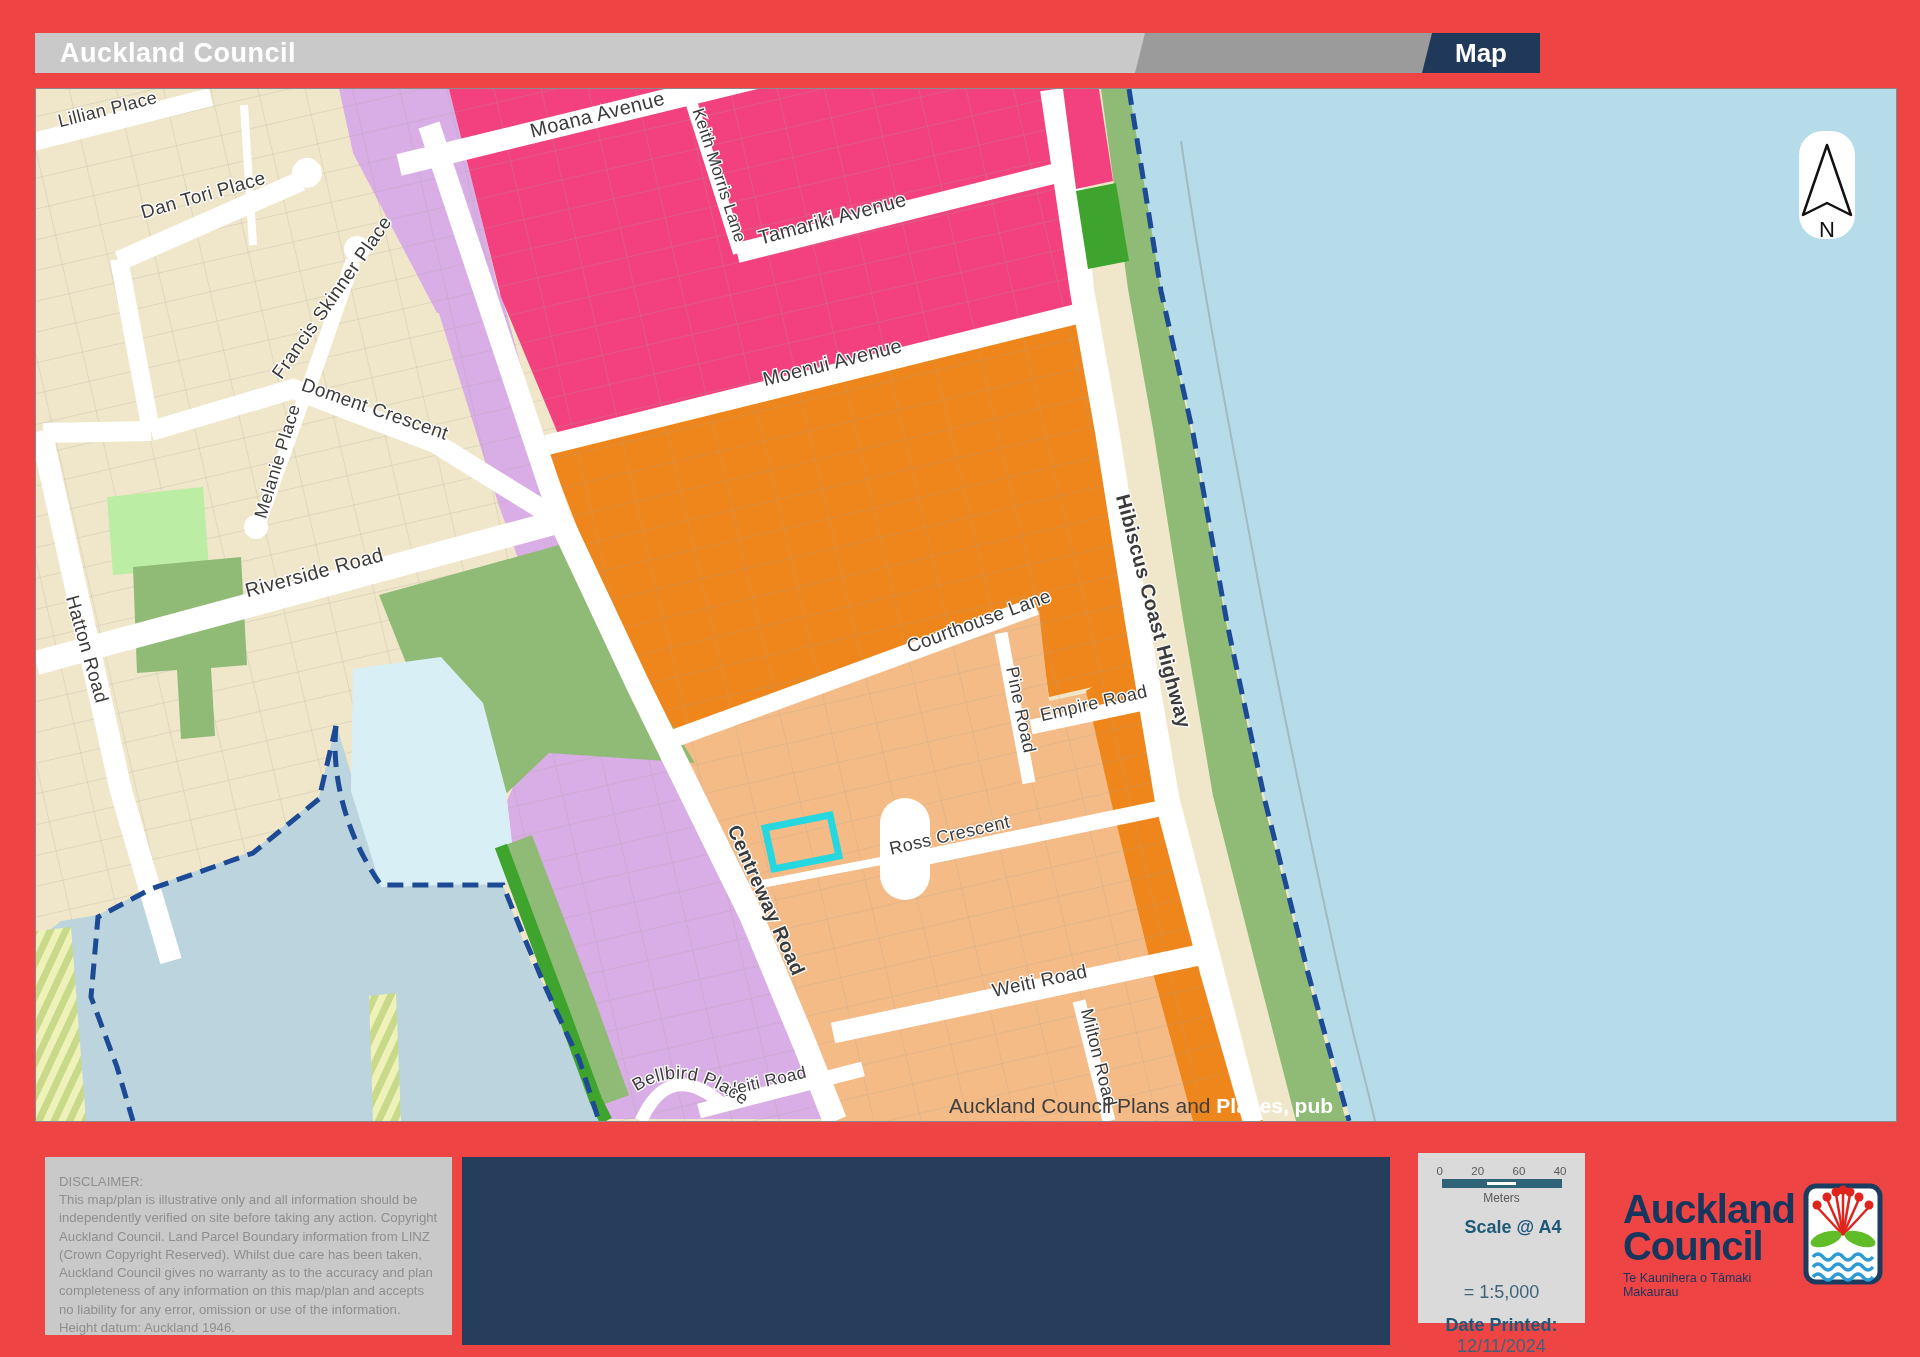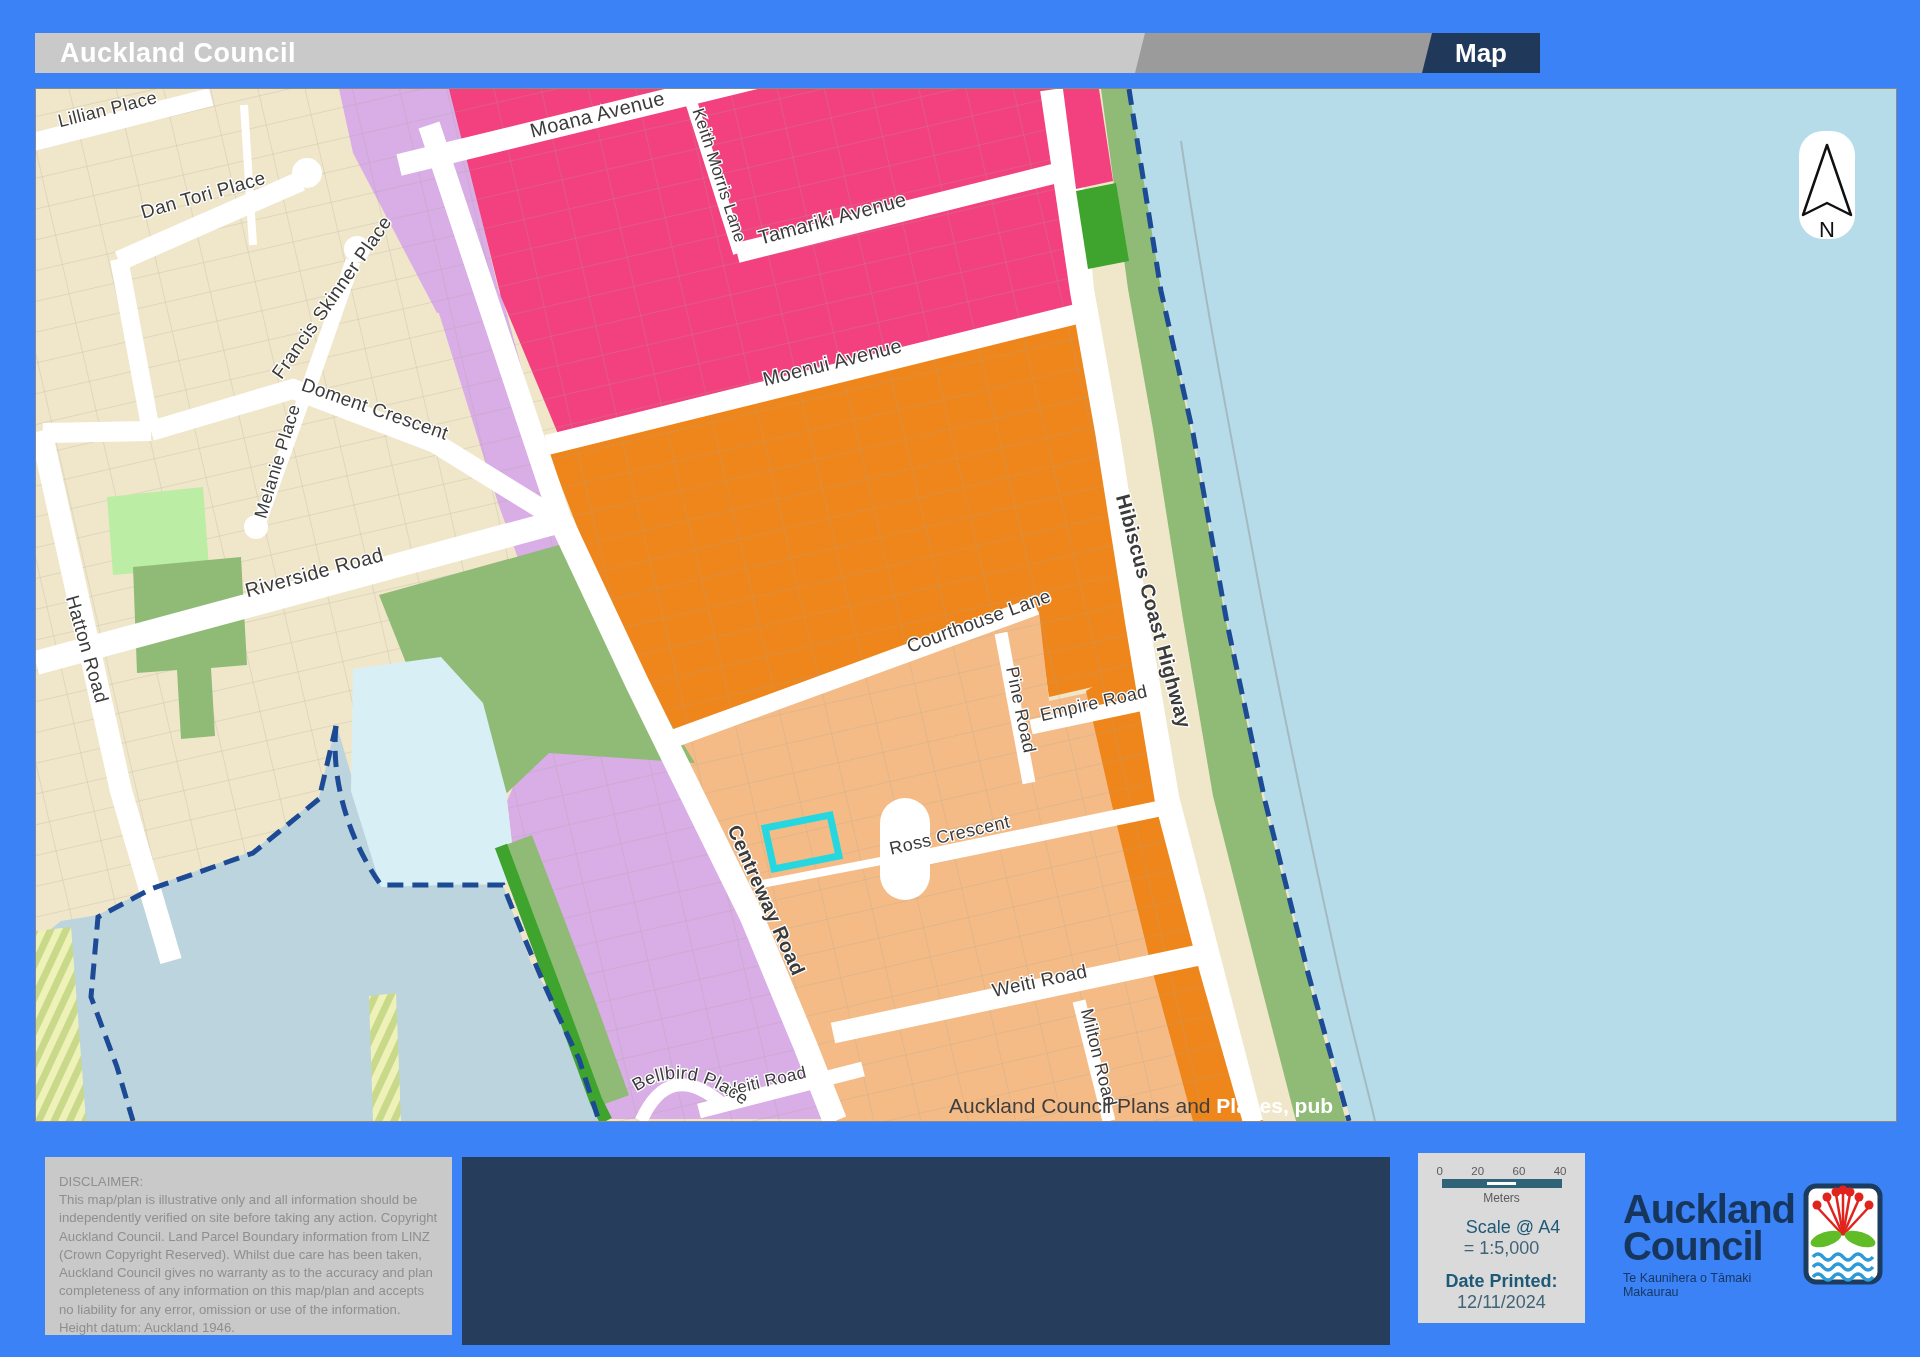--- a/index.html
+++ b/index.html
@@ -1,16 +1,16 @@
 <!DOCTYPE html>
 <html><head>
 <meta charset="utf-8">
 <style>
   html,body{margin:0;padding:0;background:#fff;}
-  #page{position:relative;width:1920px;height:1357px;background:#3b82f6;overflow:hidden;
+  #page{position:relative;width:1920px;height:1357px;background:#ef4444;overflow:hidden;
         font-family:"Liberation Sans",sans-serif;}
   
   #header{position:absolute;left:35px;top:33px;width:1505px;height:40px;}
   .hdr-base{position:absolute;left:0;top:0;width:100%;height:100%;background:#C9C9C9;}
   .hdr-mid{position:absolute;left:1105px;top:0;width:330px;height:100%;background:#9B9B9B;
            transform:skewX(-14deg);}
   .hdr-tab{position:absolute;right:0;top:0;width:118px;height:100%;background:#20395B;
            display:flex;align-items:center;justify-content:center;
            clip-path:polygon(10px 0,100% 0,100% 100%,0 100%);}
   .hdr-title{position:absolute;left:25px;top:0;height:100%;display:flex;align-items:center;
@@ -26,22 +26,22 @@
   #disclaimer{position:absolute;left:45px;top:1157px;width:407px;height:178px;background:#C9C9C9;
               color:#8F8F8F;font-size:13.2px;line-height:1.38;padding:16px 14px;box-sizing:border-box;}
   #navy-box{position:absolute;left:462px;top:1157px;width:928px;height:188px;background:#263E5C;}
   #scale-panel{position:absolute;left:1418px;top:1153px;width:167px;height:170px;background:#DADADA;
                text-align:center;color:#5a5a5a;}
   .ticks{display:flex;justify-content:space-between;width:130px;margin:12px auto 2px auto;
          font-size:11.5px;color:#5a5a5a;}
   .bar{position:relative;width:120px;height:9px;background:#2F6478;margin:0 auto;}
   .bar .stripe{position:absolute;left:38%;top:31%;width:24%;height:38%;background:#fff;}
   .units{font-size:12px;margin-top:3px;color:#5a5a5a;}
-  .scale-label{font-size:18px;font-weight:normal;color:#1E5978;margin-top:12px;margin-left:23px;}
-  .scale-value{font-size:18px;color:#3F6377;}
+  .scale-label{font-size:18px;font-weight:bold;color:#1E5978;margin-top:12px;margin-left:23px;}
+  .scale-value{font-size:18px;color:#3F6377;margin-top:44px;}
   .date-label{font-size:18px;font-weight:bold;color:#1E5978;margin-top:12px;}
   .date-value{font-size:18px;color:#3F6377;}
   #logo{position:absolute;left:1630px;top:1183px;width:265px;height:120px;}
   .logo-text{position:absolute;right:100px;top:8px;text-align:left;color:#17365D;}
   .logo-name{font-size:40px;font-weight:bold;line-height:.92;letter-spacing:-1px;}
   .logo-tagline{font-size:12.5px;margin-top:6px;color:#17365D;}
   .logo-emblem{position:absolute;right:12px;top:0;}
 </style>
 </head>
 <body>

